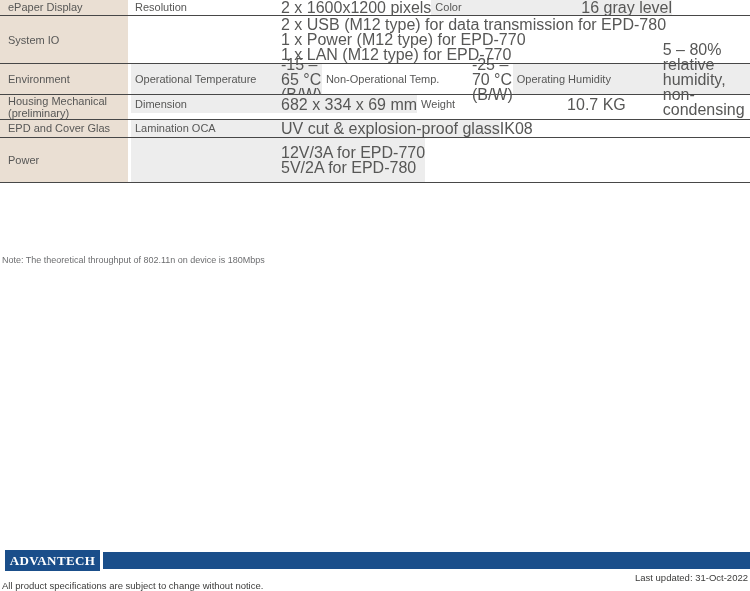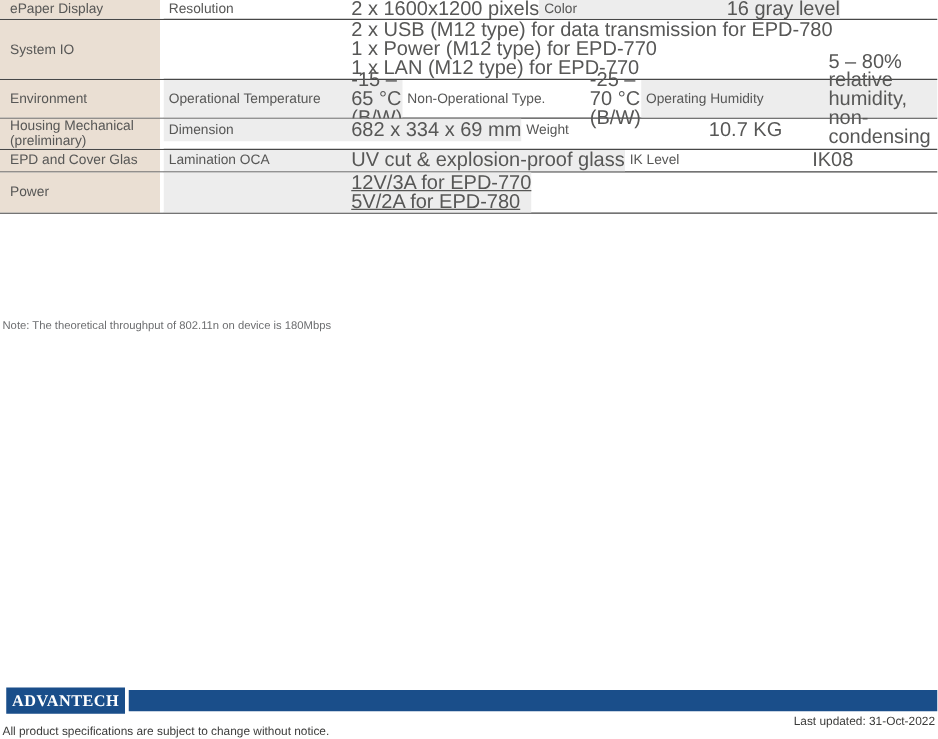--- a/index.html
+++ b/index.html
@@ -43,21 +43,21 @@
     flex: 1 1 auto;
     font-size: 16px;
     line-height: 15px;
     white-space: pre-line;
   }
   .g1 .row { height: 15px; }
   .g2 .row { height: 47px; }
   .g3 .row { height: 30px; }
   .g4 .row { height: 18.33px; }
   .g5 .row { height: 16.5px; }
-  .g6 .row { height: 32px; text-decoration: underline; }
+  .g6 .row { height: 44px; }
 
   .note {
     position: absolute;
     top: 255px;
     left: 2px;
     font-size: 9px;
     color: #6d6e70;
   }
 
   
@@ -138,21 +138,21 @@
 
   <div class="group g3">
     <div class="cat">Environment</div>
     <div class="gutter"></div>
     <div class="rows">
       <div class="row shaded">
         <div class="sub">Operational Temperature</div>
         <div class="val">-15 – 65 °C (B/W)</div>
       </div>
       <div class="row">
-        <div class="sub">Non-Operational Type.</div>
+        <div class="sub">Non-Operational Temp.</div>
         <div class="val">-25 – 70 °C (B/W)</div>
       </div>
       <div class="row shaded">
         <div class="sub">Operating Humidity</div>
         <div class="val">5 – 80% relative humidity, non-condensing</div>
       </div>
     </div>
   </div>
 
   <div class="group g4">
@@ -173,21 +173,20 @@
 
   <div class="group g5">
     <div class="cat">EPD and Cover Glas</div>
     <div class="gutter"></div>
     <div class="rows">
       <div class="row shaded">
         <div class="sub">Lamination OCA</div>
         <div class="val">UV cut &amp; explosion-proof glass</div>
       </div>
       <div class="row">
-        <div class="sub">IK Level</div>
         <div class="val">IK08</div>
       </div>
     </div>
   </div>
 
   <div class="group g6">
     <div class="cat">Power</div>
     <div class="gutter"></div>
     <div class="rows">
       <div class="row shaded">

